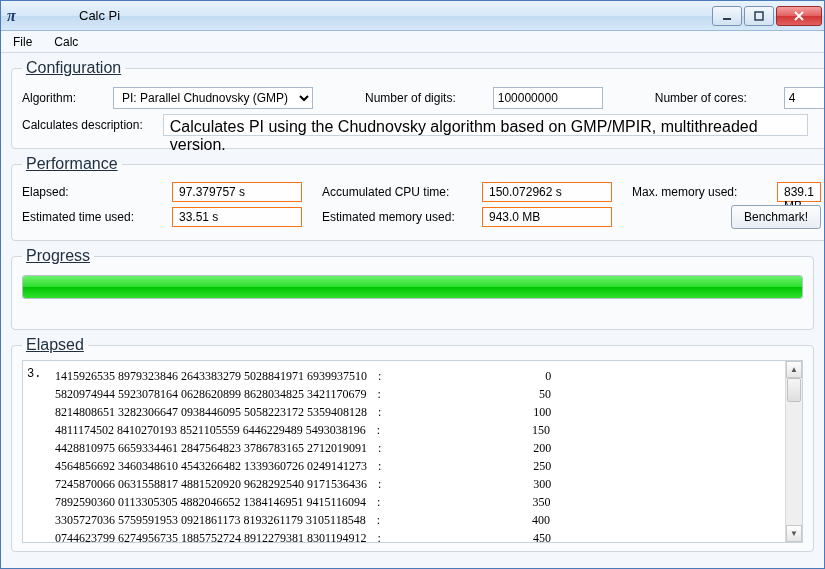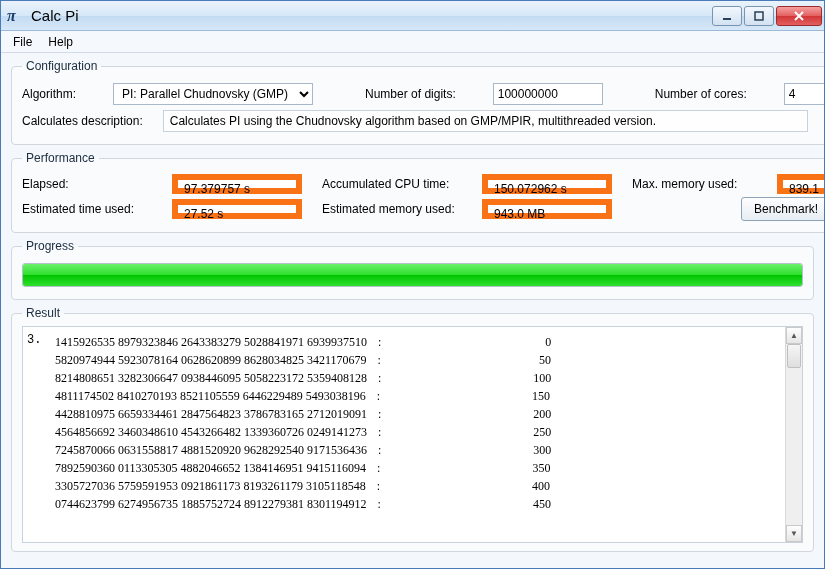--- a/index.html
+++ b/index.html
@@ -35,21 +35,22 @@
     color: #1a3d6d;
     font-family: serif;
     font-size: 16px;
     font-style: italic;
     font-weight: bold;
     line-height: 18px;
   }
   .titlebar .title {
     flex: 1;
     color: #000;
-    font-size: 15px;
+    font-size: 13px;
+    margin-left: 48px;
   }
   .win-btns { display: flex; gap: 2px; }
   .win-btn {
     width: 30px; height: 20px;
     border: 1px solid #7a94b0;
     border-radius: 3px;
     background: linear-gradient(to bottom, #f3f7fc, #d2e2f2);
     display: flex; align-items: center; justify-content: center;
     font-size: 10px;
     color: #2a3f55;
@@ -62,21 +63,21 @@
     font-weight: bold;
     font-size: 12px;
   }
   .menubar {
     height: 22px;
     background: #f5f9fd;
     border-bottom: 1px solid #d2dbe5;
     display: flex;
     align-items: center;
     padding: 0 4px;
-    gap: 0;
+    gap: 6px;
   }
   .menubar .menu-item {
     padding: 2px 8px;
     color: #000;
     font-size: 12px;
   }
   .client {
     flex: 1;
     padding: 6px 10px 10px 10px;
     background: #f4f8fc;
@@ -86,22 +87,23 @@
   }
   fieldset.group {
     border: 1px solid #d0d7df;
     border-radius: 4px;
     margin: 0 0 6px 0;
     padding: 6px 10px 8px 10px;
     background: #f9fbfd;
   }
   fieldset.group > legend {
     padding: 0 4px;
-    font-size: 12px;
+    font-size: 16px;
     color: #203040;
+    text-decoration: underline;
   }
   .row {
     display: flex;
     align-items: center;
     gap: 20px;
     margin: 3px 0;
   }
   .lbl {
     color: #000;
     font-size: 12px;
@@ -128,25 +130,25 @@
     color: #000;
     cursor: default;
     white-space: nowrap;
   }
   .desc-box {
     border: 1px solid #c8d2dc;
     background: #fefefe;
     padding: 3px 6px;
     flex: 1;
     height: 22px;
-    font-size: 12px;
+    font-size: 16px;
     color: #000;
   }
   .val-box {
-    border: 6px solid #f97316;
+    border: 1px solid #f97316;
     background: #fefefe;
     padding: 2px 6px;
     height: 20px;
     font-size: 12px;
     color: #000;
   }
   .progress-bar {
     height: 24px;
     border: 1px solid #b4c0cc;
     border-radius: 3px;
@@ -235,21 +237,21 @@
       <div class="win-btn close">
         <svg width="12" height="10">
             <path d="M2 1 L10 9 M10 1 L2 9" stroke="#fff" stroke-width="2"></path>
           </svg>
       </div>
     </div>
   </div>
 
   <div class="menubar">
     <div class="menu-item">File</div>
-    <div class="menu-item">Help</div>
+    <div class="menu-item">Calc</div>
   </div>
 
   <div class="client">
 
     <fieldset class="group">
       <legend>Configuration</legend>
       <div class="row">
         <span class="lbl">Algorithm:</span>
         <select class="sel">
           <option>PI: Parallel Chudnovsky (GMP)</option>
@@ -275,37 +277,37 @@
       <div class="row">
         <span class="lbl right" style="width:130px">Elapsed:</span>
         <div class="val-box" style="width:130px">97.379757 s</div>
         <span class="lbl right" style="width:140px">Accumulated CPU time:</span>
         <div class="val-box" style="width:130px">150.072962 s</div>
         <span class="lbl right" style="width:125px">Max. memory used:</span>
         <div class="val-box" style="flex:1">839.1 MB</div>
       </div>
       <div class="row">
         <span class="lbl right" style="width:130px">Estimated time used:</span>
-        <div class="val-box" style="width:130px">27.52 s</div>
+        <div class="val-box" style="width:130px">33.51 s</div>
         <span class="lbl right" style="width:140px">Estimated memory used:</span>
         <div class="val-box" style="width:130px">943.0 MB</div>
         <span style="flex:1"></span>
         <button class="btn">Benchmark!</button>
       </div>
     </fieldset>
 
-    <fieldset class="group" style="padding-bottom:10px">
+    <fieldset class="group" style="padding-bottom:28px">
       <legend>Progress</legend>
       <div class="progress-bar">
         <div class="progress-fill"></div>
       </div>
     </fieldset>
 
     <fieldset class="group" style="flex:1; display:flex; flex-direction:column; min-height:0">
-      <legend>Result</legend>
+      <legend>Elapsed</legend>
       <div class="result-area">
         <div class="result-left">3.</div>
         <div class="result-main" id="result-main"><div class="result-line"><span class="result-digits">1415926535 8979323846 2643383279 5028841971 6939937510</span><span class="result-colon"> :</span><span class="result-idx">0</span></div><div class="result-line"><span class="result-digits">5820974944 5923078164 0628620899 8628034825 3421170679</span><span class="result-colon"> :</span><span class="result-idx">50</span></div><div class="result-line"><span class="result-digits">8214808651 3282306647 0938446095 5058223172 5359408128</span><span class="result-colon"> :</span><span class="result-idx">100</span></div><div class="result-line"><span class="result-digits">4811174502 8410270193 8521105559 6446229489 5493038196</span><span class="result-colon"> :</span><span class="result-idx">150</span></div><div class="result-line"><span class="result-digits">4428810975 6659334461 2847564823 3786783165 2712019091</span><span class="result-colon"> :</span><span class="result-idx">200</span></div><div class="result-line"><span class="result-digits">4564856692 3460348610 4543266482 1339360726 0249141273</span><span class="result-colon"> :</span><span class="result-idx">250</span></div><div class="result-line"><span class="result-digits">7245870066 0631558817 4881520920 9628292540 9171536436</span><span class="result-colon"> :</span><span class="result-idx">300</span></div><div class="result-line"><span class="result-digits">7892590360 0113305305 4882046652 1384146951 9415116094</span><span class="result-colon"> :</span><span class="result-idx">350</span></div><div class="result-line"><span class="result-digits">3305727036 5759591953 0921861173 8193261179 3105118548</span><span class="result-colon"> :</span><span class="result-idx">400</span></div><div class="result-line"><span class="result-digits">0744623799 6274956735 1885752724 8912279381 8301194912</span><span class="result-colon"> :</span><span class="result-idx">450</span></div></div>
         <div class="scrollbar-v">
           <div class="sb-btn">▲</div>
           <div class="sb-track">
             <div class="sb-thumb"></div>
           </div>
           <div class="sb-btn">▼</div>
         </div>

